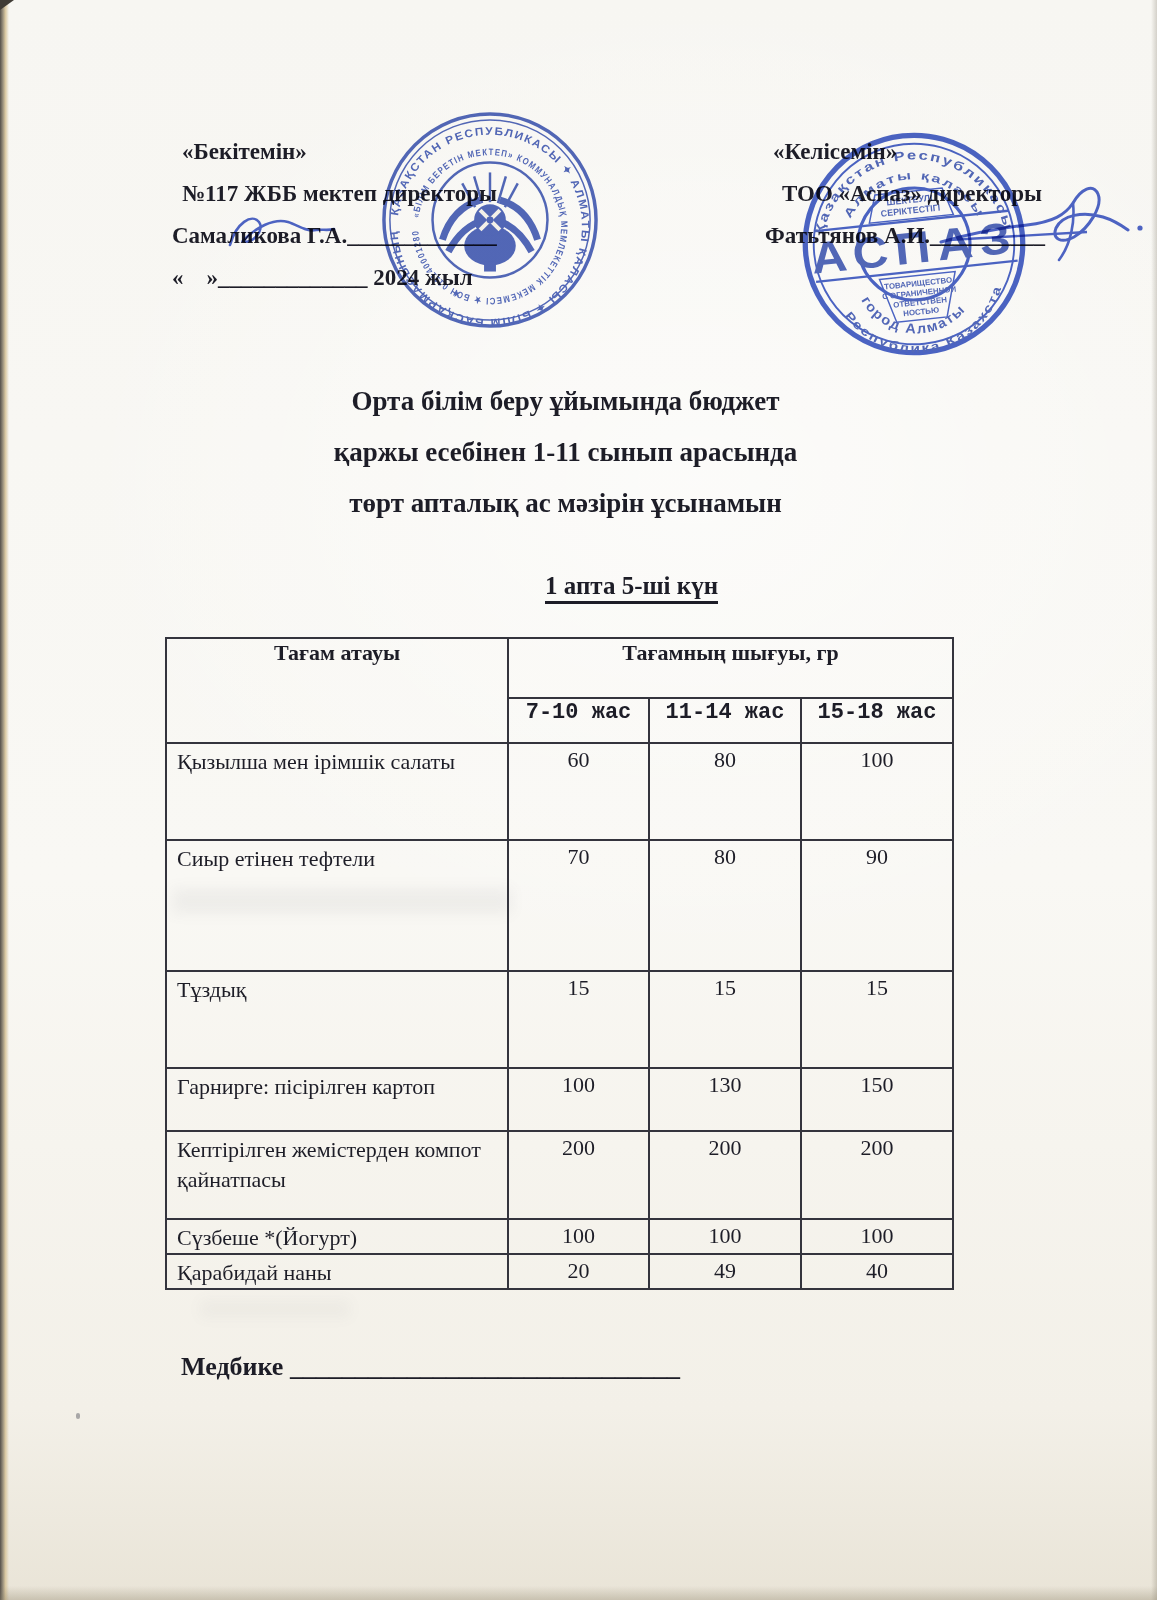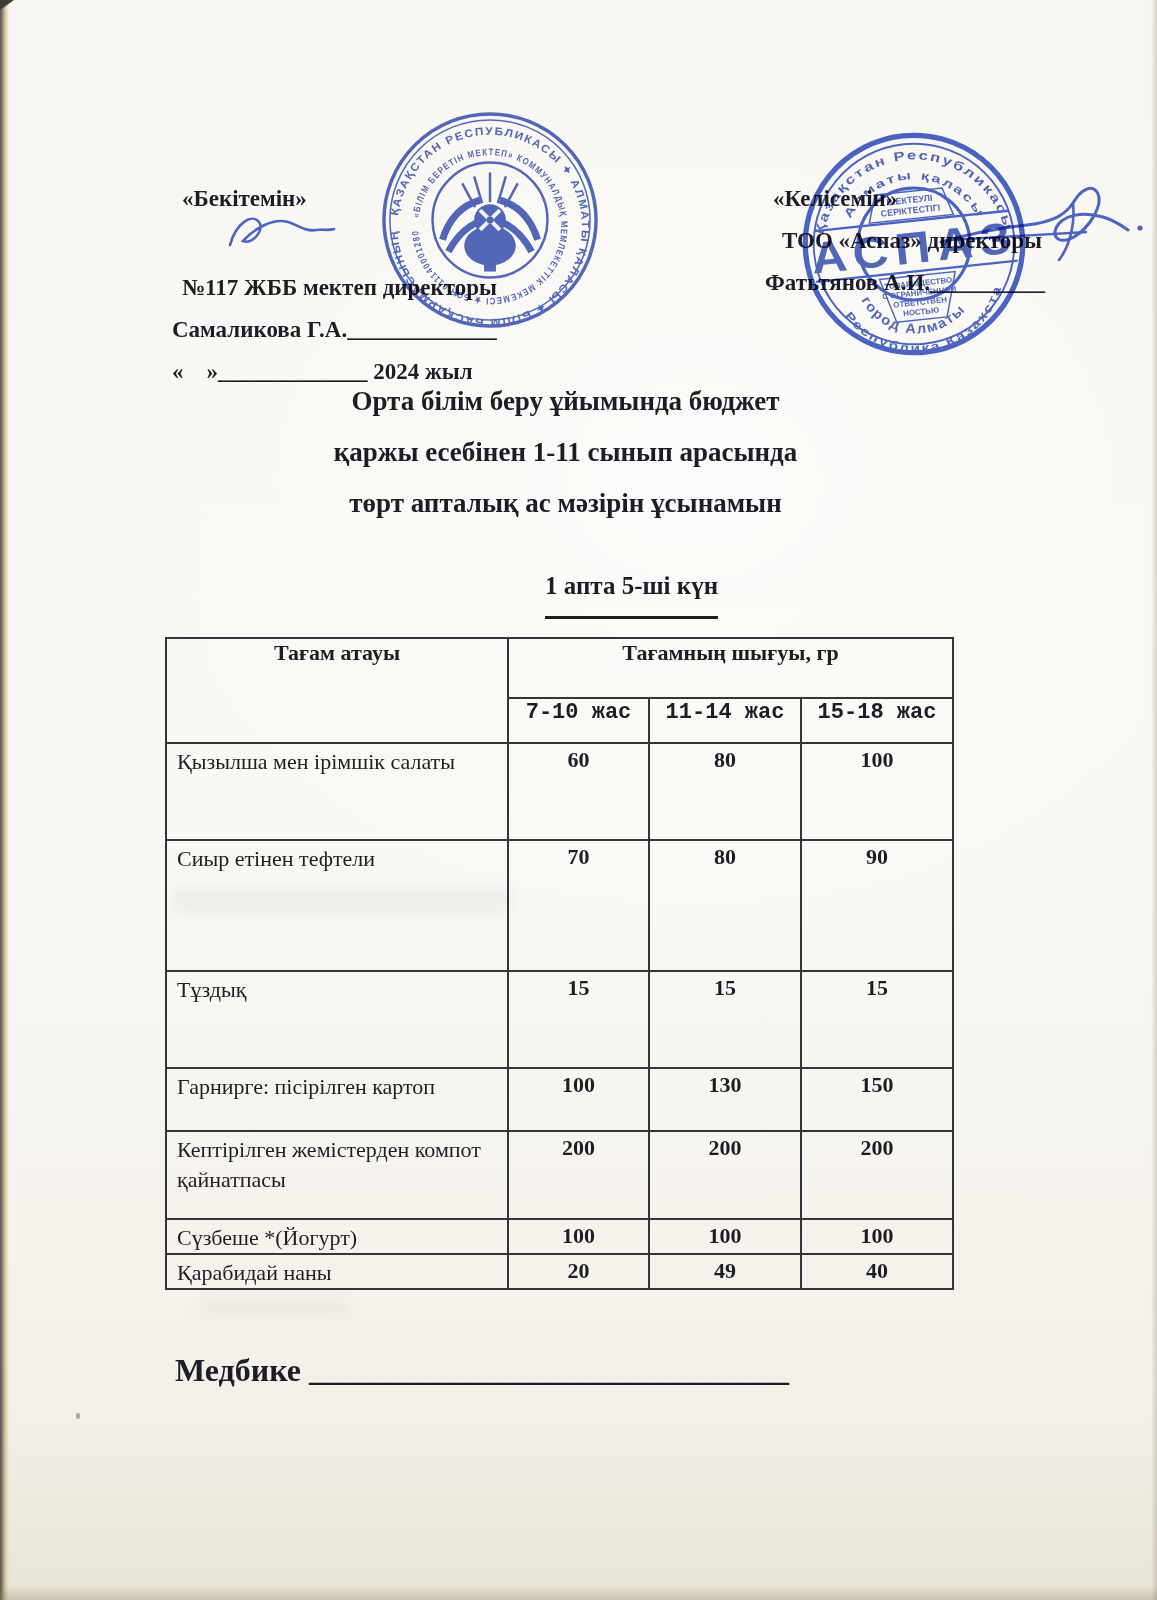--- a/index.html
+++ b/index.html
@@ -17,32 +17,32 @@
     background:linear-gradient(90deg,#55504a 0%,#8a8272 25%,#d9c8a2 60%,rgba(217,200,162,0) 100%);}
   .edge-bottom{position:absolute;left:0;bottom:0;width:1157px;height:14px;
     background:linear-gradient(0deg,rgba(140,130,105,.35),rgba(140,130,105,0));}
   .edge-right{position:absolute;right:0;top:0;width:6px;height:1600px;
     background:linear-gradient(270deg,rgba(120,112,95,.28),rgba(120,112,95,0));}
   .corner-tl{position:absolute;left:0;top:0;width:14px;height:10px;background:#3f3b35;
     clip-path:polygon(0 0,100% 0,0 100%);}
 
   
   .block{position:absolute;font-size:23px;font-weight:bold;line-height:42px;white-space:nowrap;z-index:2;}
-  .block .ind1{margin-left:10px;margin-top:47px;}
+  .block .ind1{margin-left:10px;}
   .us{letter-spacing:0;font-weight:bold;}
   .approve{left:172px;top:131px;}
   .agree{left:765px;top:131px;}
   .agree .ind1{margin-left:8px;}
   .agree .ind2{margin-left:17px;}
 
   
   .title-block{position:absolute;left:0;top:376px;width:1157px;text-align:center;
     font-size:27px;font-weight:bold;line-height:51px;transform:translateX(-13px);z-index:2;}
   .subtitle{position:absolute;left:545px;top:572px;font-size:25px;font-weight:bold;
-    border-bottom:3px solid #1d1d27;padding-bottom:16px;z-index:2;}
+    border-bottom:3px solid #1d1d27;padding-bottom:1px;z-index:2;}
 
   
   table.menu{position:absolute;left:165px;top:637px;width:787px;table-layout:fixed;
     border-collapse:collapse;z-index:2;}
   table.menu col.c1{width:342px;} table.menu col.c2{width:141px;}
   table.menu col.c3{width:152px;} table.menu col.c4{width:152px;}
   table.menu th, table.menu td{border:2px solid #34343d;vertical-align:top;
     font-size:22px;color:#1d1d27;background:transparent;margin-top:48px;}
   table.menu thead tr:nth-child(1){height:60px;}
   table.menu thead tr:nth-child(2){height:45px;}
@@ -50,24 +50,24 @@
   th.c-group{vertical-align:middle;text-align:center;font-size:23px;font-family:Liberation Serif, serif;}
   th.c-age{vertical-align:middle;text-align:center;font-size:22px;font-family:Liberation Mono, monospace;}
   tbody tr:nth-child(1){height:97px;}
   tbody tr:nth-child(2){height:131px;}
   tbody tr:nth-child(3){height:97px;}
   tbody tr:nth-child(4){height:63px;}
   tbody tr:nth-child(5){height:88px;padding-left:33px;}
   tbody tr:nth-child(6){height:35px;}
   tbody tr:nth-child(7){height:29px;}
   td.dish{text-align:left;padding:3px 8px 0 10px;line-height:30px;}
-  td.val{text-align:center;padding-top:3px;font-weight:bold;}
-
-  
-  .footer{position:absolute;left:175px;top:1352px;font-size:32px;font-weight:bold;z-index:2;}
+  td.val{text-align:center;padding-top:3px;}
+
+  
+  .footer{position:absolute;left:181px;top:1352px;font-size:26px;font-weight:bold;z-index:2;}
   .footer .us{font-weight:bold;}
 
   
   .stamp{position:absolute;z-index:3;mix-blend-mode:multiply;opacity:.88;}
   .stamp-school{left:379px;top:109px;width:222px;height:222px;}
   .stamp-aspaz{left:800px;top:130px;width:228px;height:228px;}
   .sig{position:absolute;z-index:4;mix-blend-mode:multiply;opacity:.9;}
   .sig-left{left:222px;top:205px;width:120px;height:55px;}
   .sig-right{left:935px;top:170px;width:215px;height:105px;}
 

